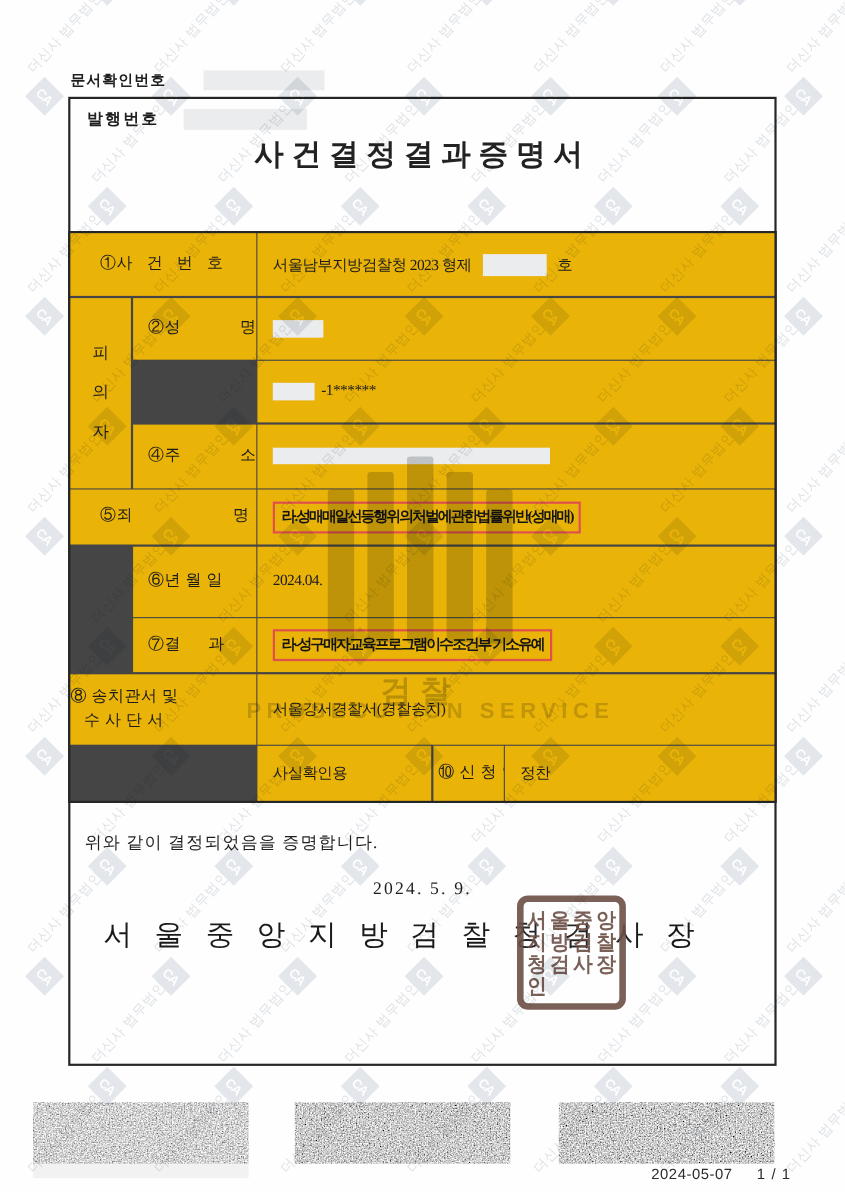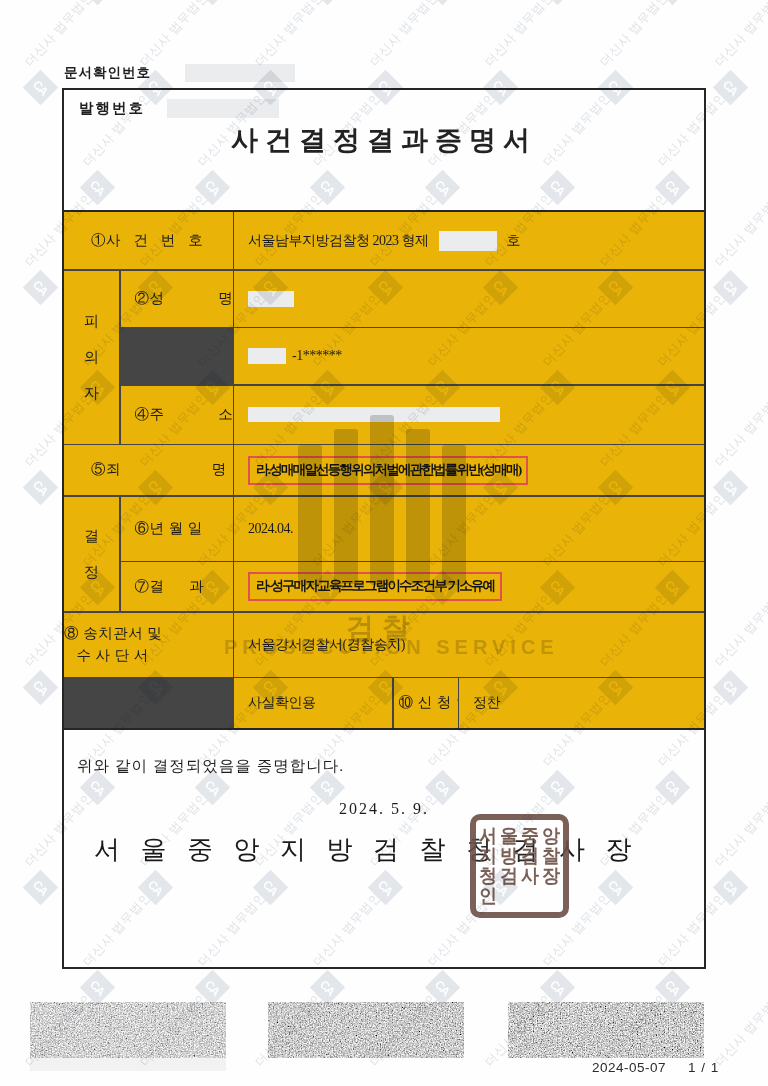--- a/index.html
+++ b/index.html
@@ -148,23 +148,20 @@
       <div class="cell lbl pl14 h4">④주             소</div>
       <div class="cell i4 pl14">
         <span class="redact addr-redact"></span>
       </div>
 
       <div class="cell lbl pl27 j5">⑤죄                      명</div>
       <div class="cell k5 pl14">
         <span class="redbox">라.성매매알선등행위의처벌에관한법률위반(성매매)</span>
       </div>
 
-      <div class="cell vert l6">
-          <span>결정</span>
-        </div>
       <div class="cell lbl pl14 m6">⑥년 월 일</div>
       <div class="cell n6 pl14">
         <span class="val">2024.04.</span>
       </div>
 
       <div class="cell lbl pl14 o7">⑦결      과</div>
       <div class="cell p7 pl14">
         <span class="redbox">라-성구매자교육프로그램이수조건부 기소유예</span>
       </div>
 

